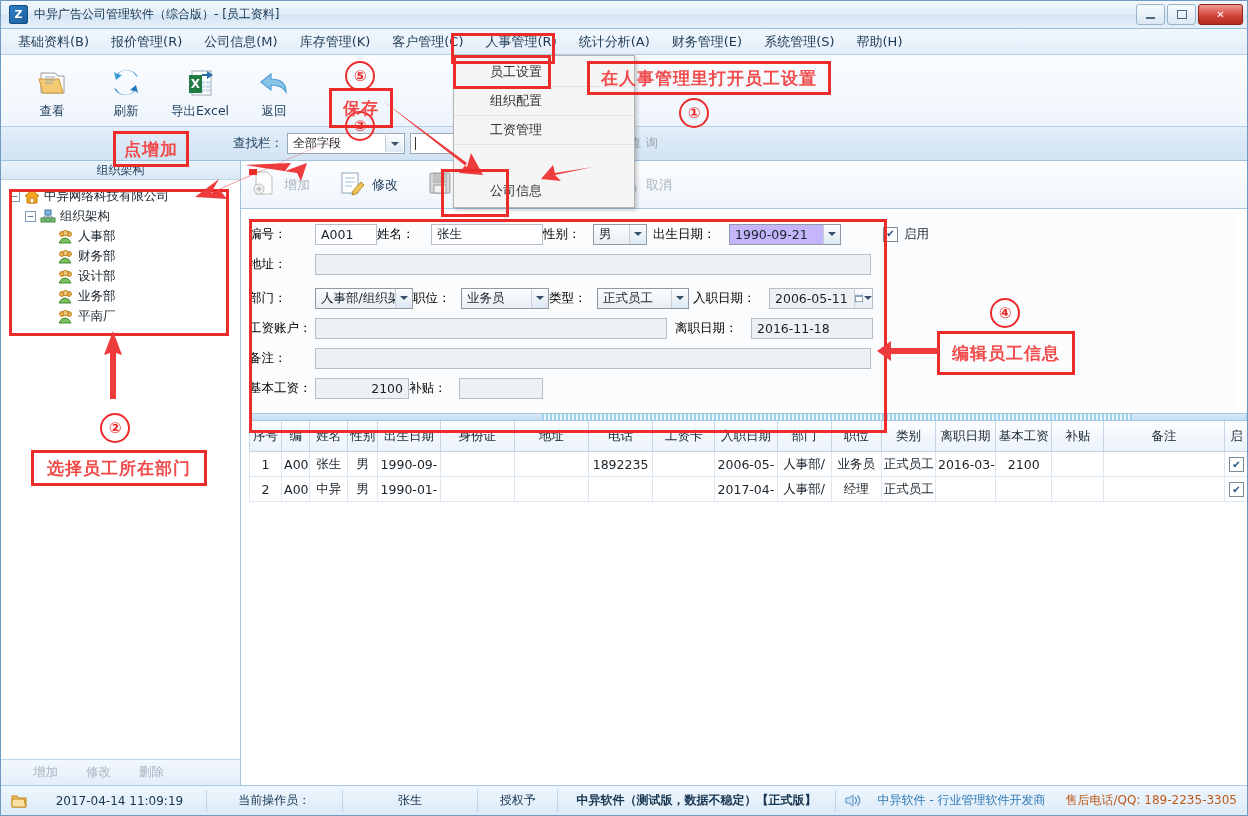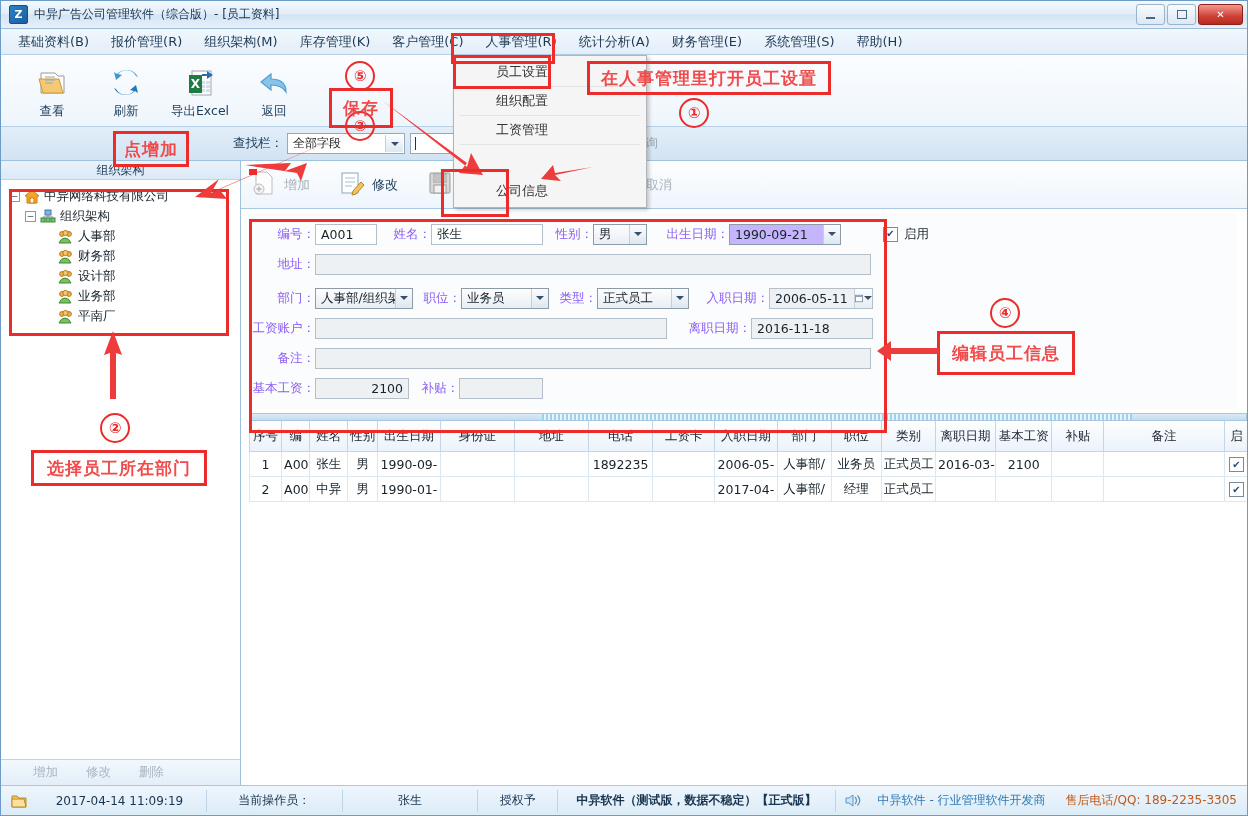--- a/index.html
+++ b/index.html
@@ -59,21 +59,21 @@
     padding:4px 11px;font-size:13px;color:#1d3954;white-space:nowrap;cursor:default;
     position:relative;
   }
   .menu-item.active{}
 
   
   .dropdown{
     position:absolute;left:452px;top:54px;width:180px;
     background:#f5f5f5;border:1px solid #b4b4b4;
     box-shadow:2px 2px 4px rgba(0,0,0,.22);
-    z-index:30;padding:2px 6px;
+    z-index:30;padding:2px 0;
   }
   .dd-item{
     height:28px;line-height:28px;padding-left:36px;font-size:13px;color:#333;
     border-bottom:1px solid #e3e3e3;
   }
   .dd-item:last-child{border-bottom:none;margin-top:32px;}
 
   
   .ribbon{
     position:absolute;left:0;top:54px;width:100%;height:72px;
@@ -161,21 +161,21 @@
   }
   .act.dis{color:#a7b3be;}
 
   
   .form{
     position:absolute;left:8px;top:52px;right:10px;height:196px;
     background:#fbfcfd;
     font-size:12.5px;color:#17222b;
   }
   .frow{display:flex;align-items:center;height:26px;margin-bottom:4px;}
-  .flbl{text-align:right;white-space:nowrap;color:#8b5cf6;}
+  .flbl{white-space:nowrap;color:#000000;}
   .fld{
     height:21px;border:1px solid #b5bfc9;background:#eef1f4;
     box-sizing:border-box;font-size:12.5px;color:#17222b;
     display:flex;align-items:center;padding:0 5px;
   }
   .fld.white{background:#fff;}
   .fcombo{
     height:21px;border:1px solid #8d9aa8;background:linear-gradient(180deg,#fcfdfe,#e9eef3);
     box-sizing:border-box;font-size:12.5px;color:#17222b;
     display:flex;align-items:center;padding-left:5px;position:relative;
@@ -266,21 +266,21 @@
       <div class="wb">
           <div class="sq"></div>
         </div>
       <div class="wb close">✕</div>
     </div>
   </div>
 
   <div class="menubar">
     <div class="menu-item">基础资料(B)</div>
     <div class="menu-item">报价管理(R)</div>
-    <div class="menu-item">组织架构(M)</div>
+    <div class="menu-item">公司信息(M)</div>
     <div class="menu-item">库存管理(K)</div>
     <div class="menu-item">客户管理(C)</div>
     <div class="menu-item active">人事管理(R)</div>
     <div class="menu-item">统计分析(A)</div>
     <div class="menu-item">财务管理(E)</div>
     <div class="menu-item">系统管理(S)</div>
     <div class="menu-item">帮助(H)</div>
   </div>
 
   <div class="ribbon">

